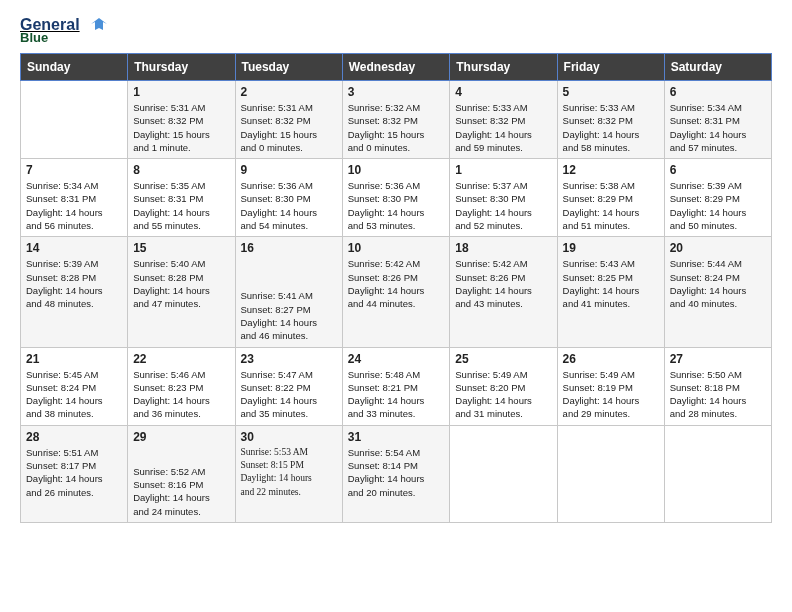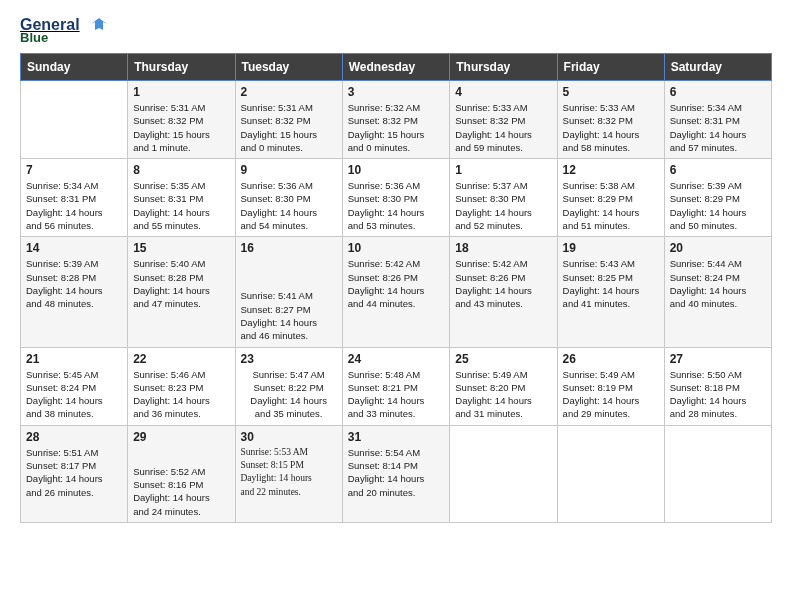--- a/index.html
+++ b/index.html
@@ -269,21 +269,21 @@
         </td>
         <td>
           <div class="day-number">22</div>
           <div class="day-info" style="white-space: pre-line;">Sunrise: 5:46 AM
 Sunset: 8:23 PM
 Daylight: 14 hours
 and 36 minutes.</div>
         </td>
         <td>
           <div class="day-number">23</div>
-          <div class="day-info" style="white-space: pre-line; text-align: center;">Sunrise: 5:47 AM
+          <div class="day-info" style="white-space: pre-line;">Sunrise: 5:47 AM
 Sunset: 8:22 PM
 Daylight: 14 hours
 and 35 minutes.</div>
         </td>
         <td>
           <div class="day-number">24</div>
           <div class="day-info" style="white-space: pre-line;">Sunrise: 5:48 AM
 Sunset: 8:21 PM
 Daylight: 14 hours
 and 33 minutes.</div>

